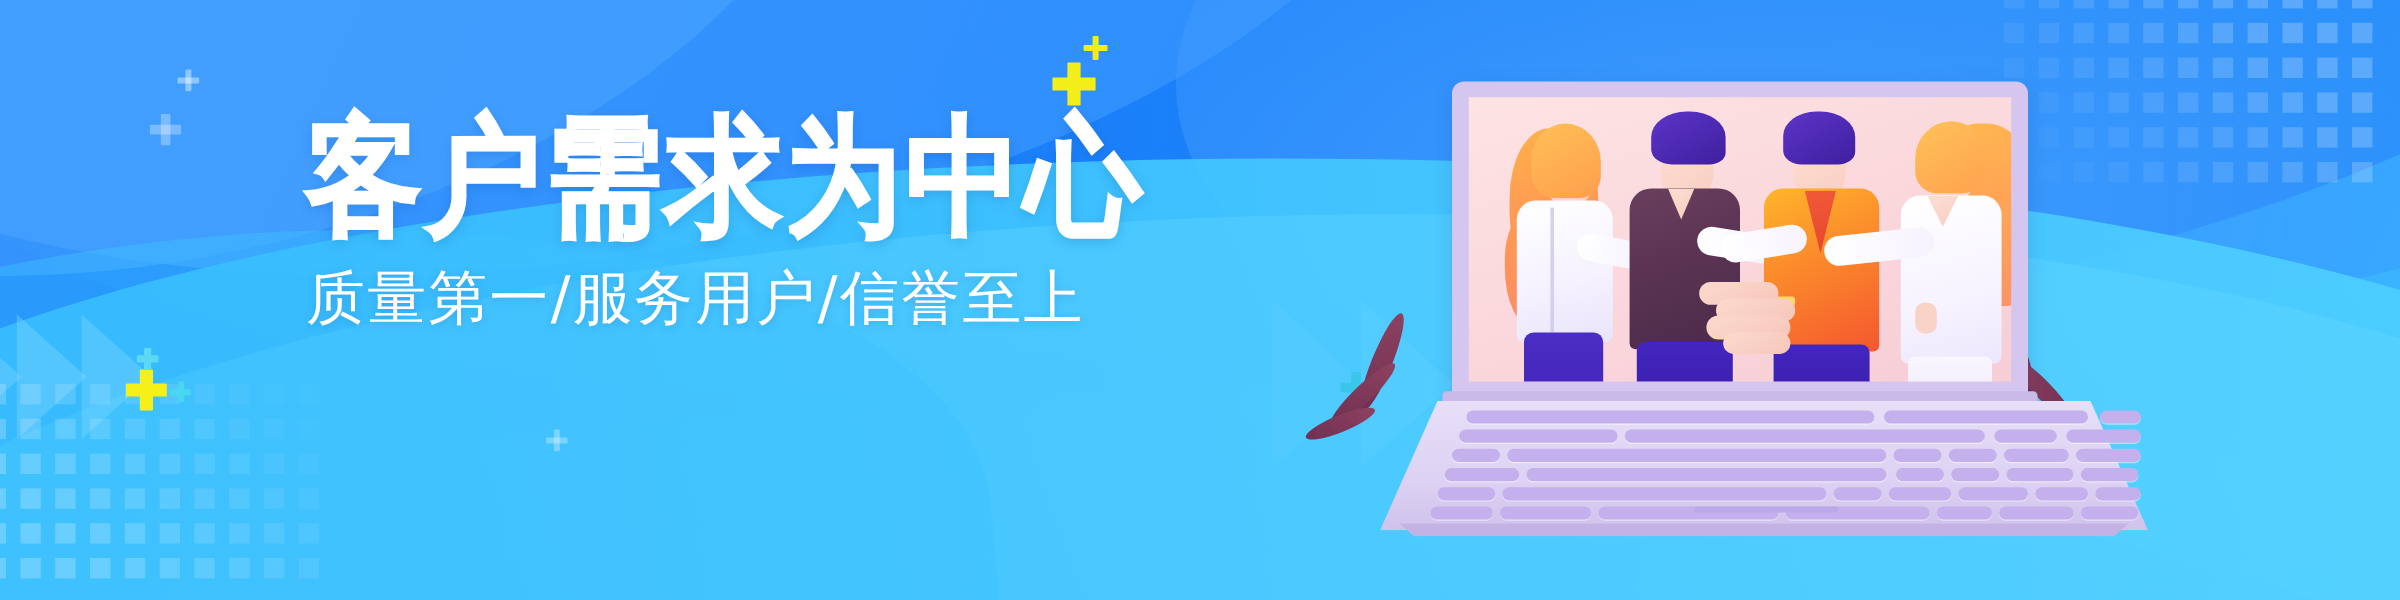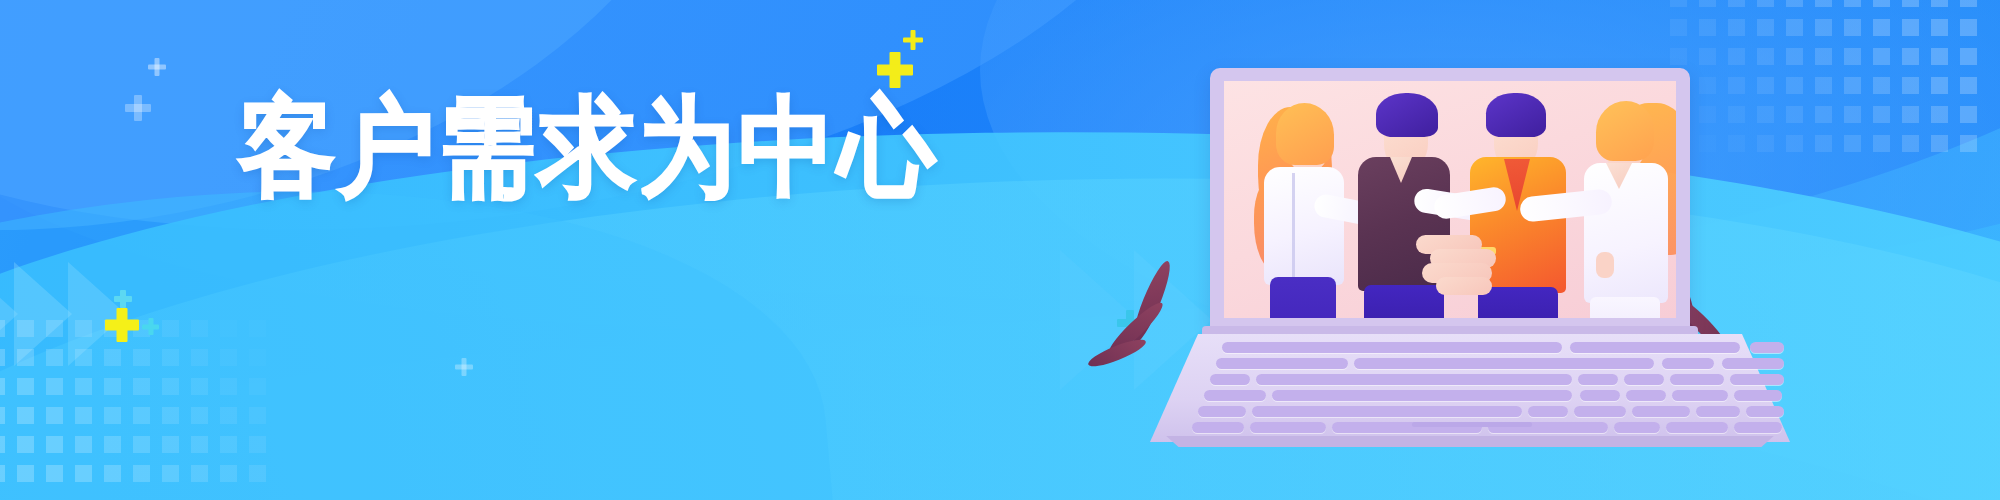--- a/index.html
+++ b/index.html
@@ -108,21 +108,21 @@
   #plus-yellow-2 { left:903px; top:30px;  width:20px; height:20px; --t:5px;  color:#f3ed19; }
   #plus-yellow-3 { left:105px; top:308px; width:34px; height:34px; --t:11px; color:#f5f018; }
   #plus-cyan-1   { left:142px; top:318px; width:17px; height:17px; --t:5px;  color:#49d7ef; }
   #plus-cyan-2   { left:114px; top:290px; width:18px; height:18px; --t:6px;  color:#5cd8f2; }
   #plus-cyan-3   { left:1117px;top:310px; width:26px; height:26px; --t:8px;  color:#37c6e8; opacity:.85; }
   #plus-white-1  { left:148px; top:58px;  width:18px; height:18px; --t:5px;  color:rgba(255,255,255,.42); }
   #plus-white-2  { left:125px; top:95px;  width:26px; height:26px; --t:8px;  color:rgba(255,255,255,.30); }
   #plus-white-3  { left:455px; top:358px; width:18px; height:18px; --t:5px;  color:rgba(255,255,255,.30); }
 
   
-  #text-block { position:absolute; left:239px; top:92px; width:700px; }
+  #text-block { position:absolute; left:255px; top:92px; width:700px; }
 
   #headline {
     font-size:96px; line-height:1.04; color:#ffffff; font-weight:900;
     letter-spacing:4px; white-space:nowrap;
     font-family:"DejaVu Sans","Liberation Sans",sans-serif;
     text-shadow:0 3px 10px rgba(6,58,140,.22);
     -webkit-text-stroke:2.5px #ffffff;
     transform:scaleY(1.12); transform-origin:left top;
   }
   #subtitle {
@@ -453,20 +453,21 @@
   <div class="plus" id="plus-yellow-3"></div>
   <div class="plus" id="plus-cyan-1"></div>
   <div class="plus" id="plus-cyan-2"></div>
   <div class="plus" id="plus-cyan-3"></div>
   <div class="plus" id="plus-white-1"></div>
   <div class="plus" id="plus-white-2"></div>
   <div class="plus" id="plus-white-3"></div>
 
   <div id="text-block">
     <div id="headline">客户需求为中心</div>
+    <div id="subtitle">质量第一/服务用户/信誉至上</div>
   </div>
 
   <div class="leaf" id="leaf-l1"></div>
   <div class="leaf" id="leaf-l2"></div>
   <div class="leaf" id="leaf-l3"></div>
   <div class="leaf" id="leaf-r1"></div>
   <div class="leaf" id="leaf-r2"></div>
   <div class="leaf" id="leaf-r3"></div>
 
   <div id="laptop">

